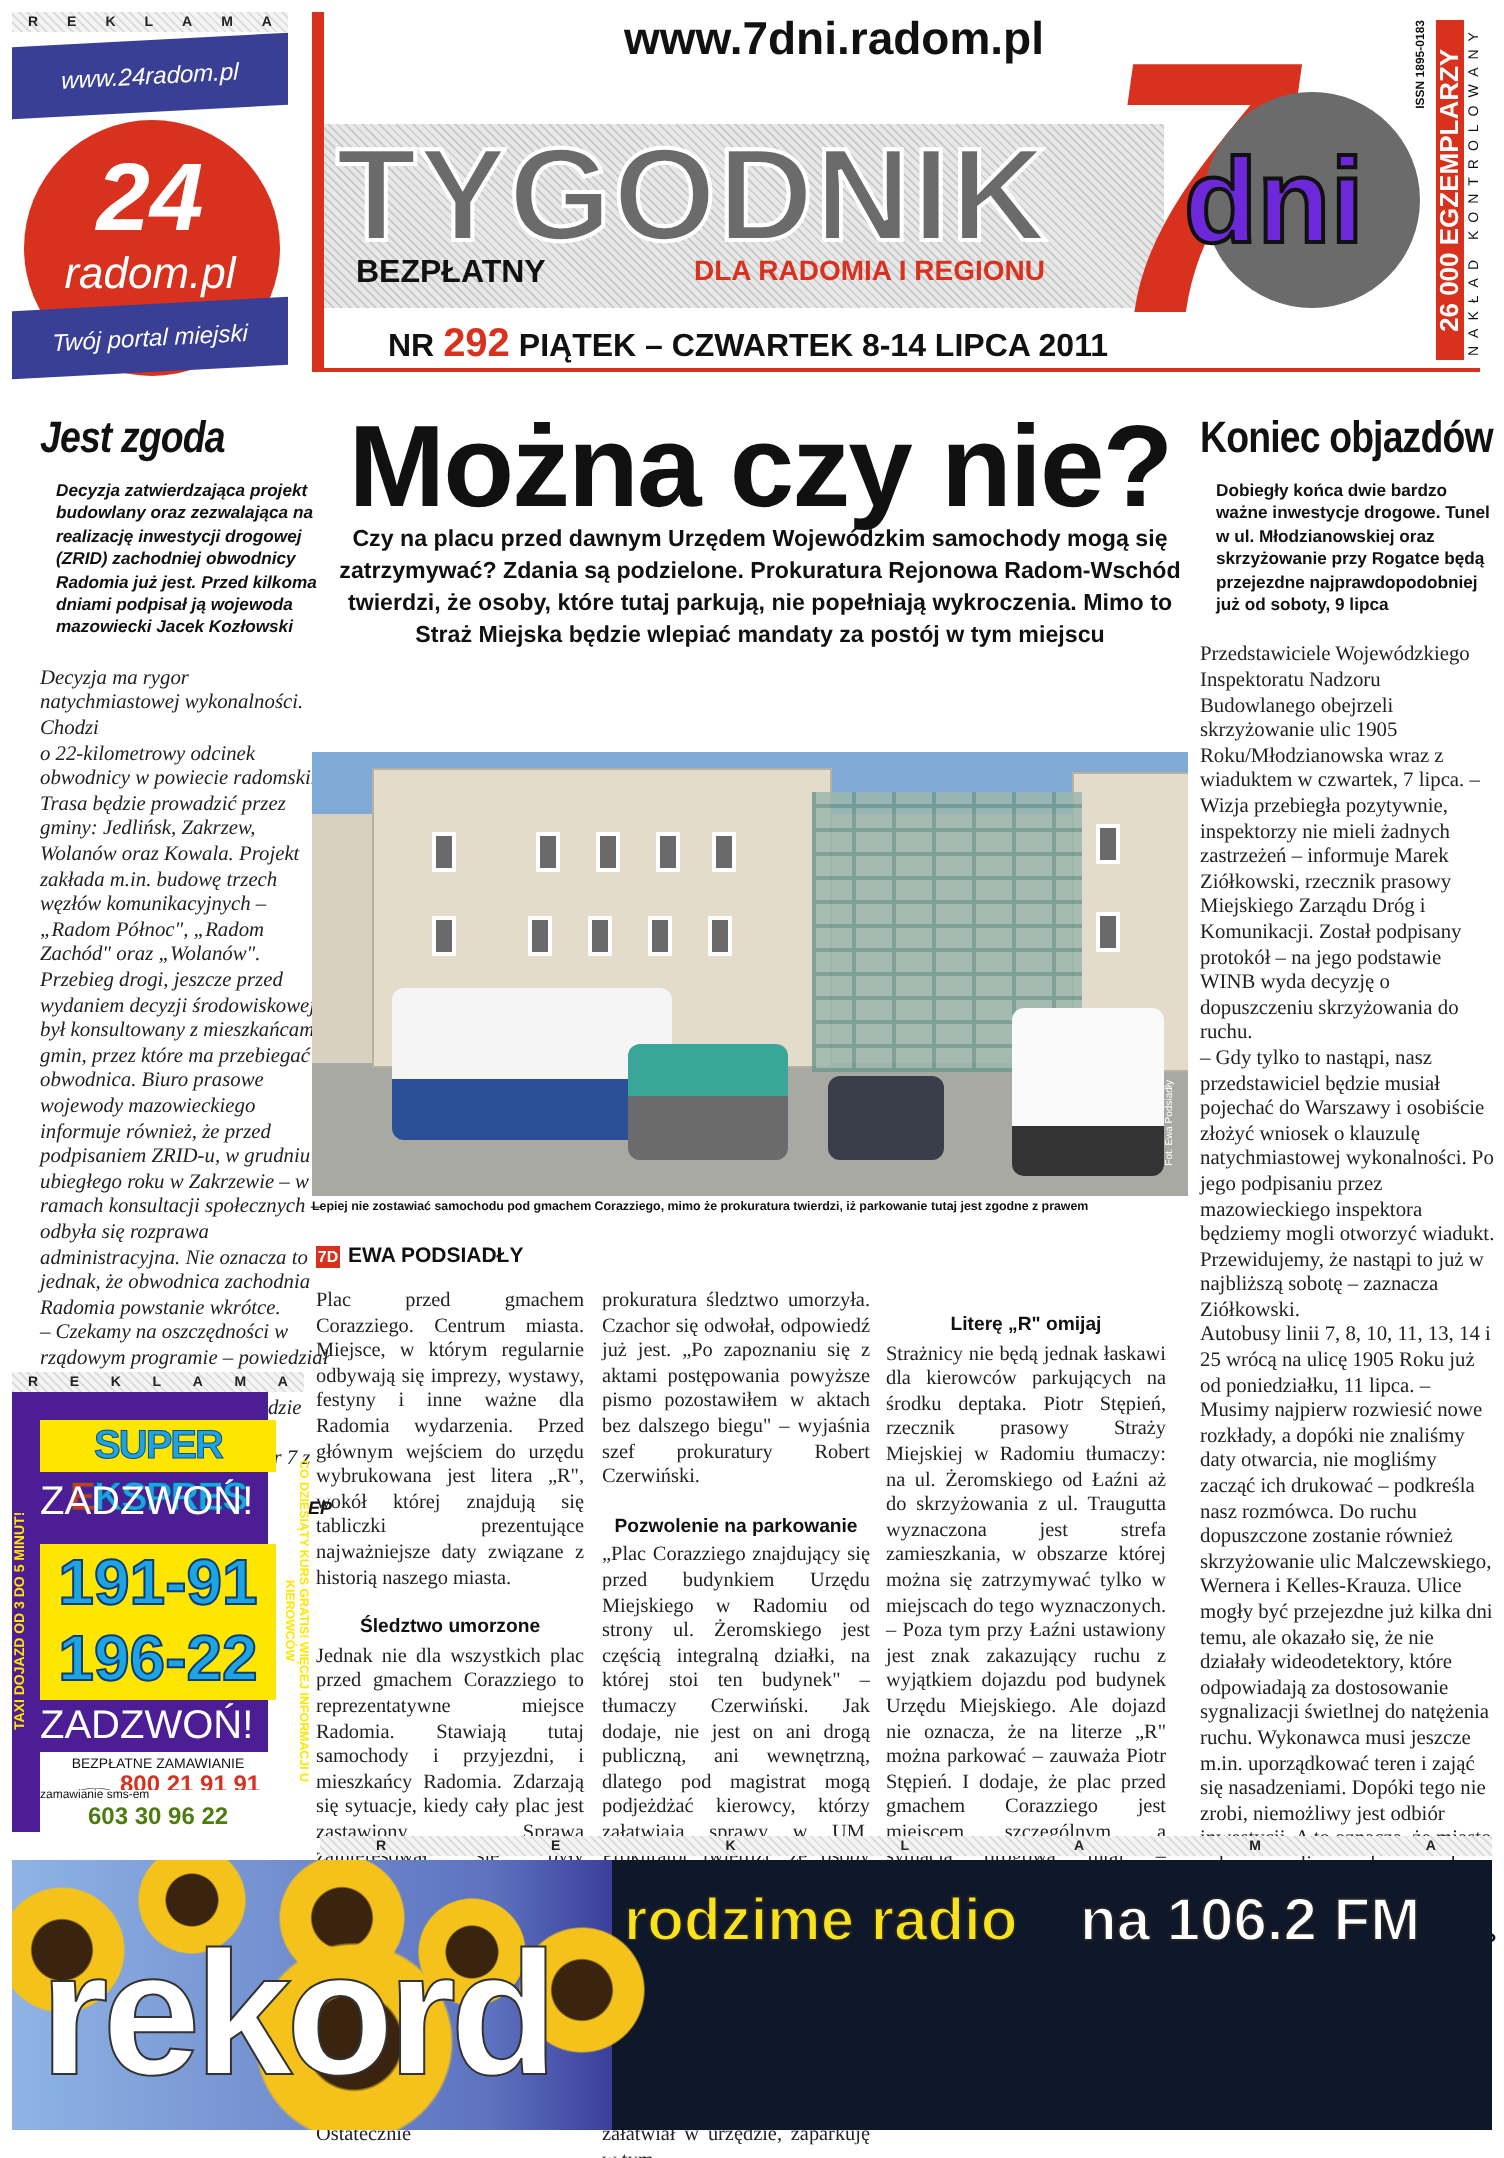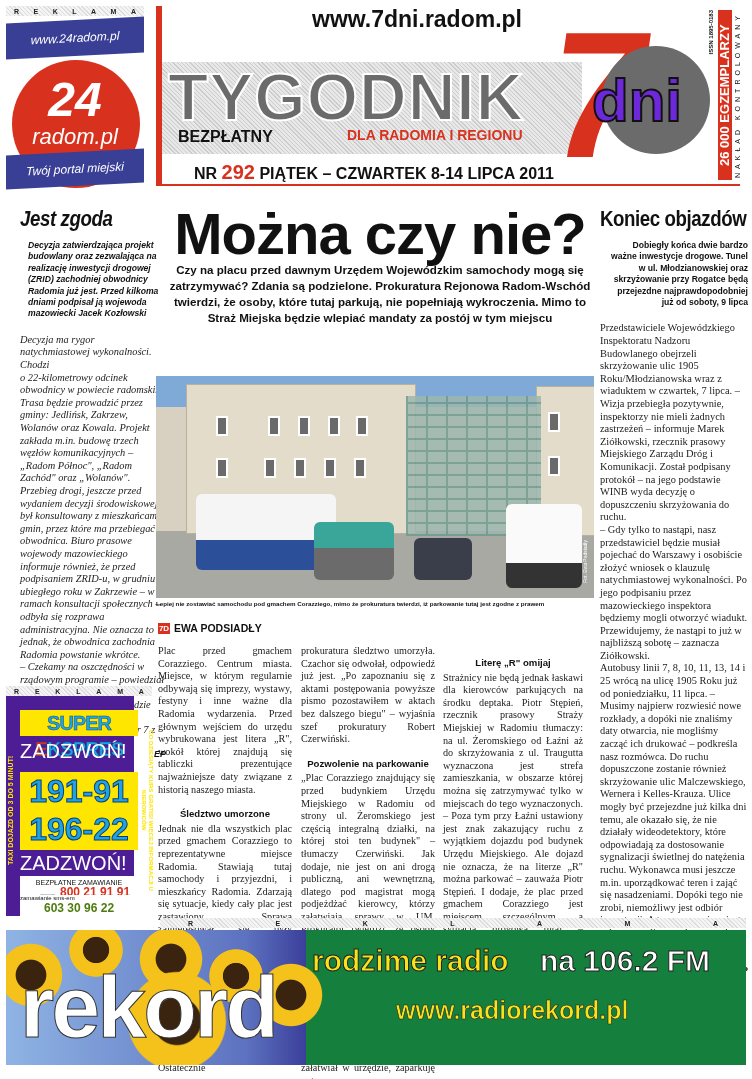--- a/index.html
+++ b/index.html
@@ -42,21 +42,21 @@
   .side-head { font-family: "Liberation Sans", sans-serif; font-weight: bold; font-size: 22px; letter-spacing: -0.5px; transform: scaleX(0.85); transform-origin: left; white-space: nowrap; }
   .side-lead { font-family: "Liberation Sans", sans-serif; font-weight: bold; font-size: 8.6px; line-height: 11.4px; }
   .body-text { font-size: 10.4px; line-height: 12.6px; white-space: pre-line; color: #222; }
   .ep { font-family: "Liberation Sans", sans-serif; font-weight: bold; font-size: 9px; text-align: right; }
 
   #left-col { left: 20px; top: 206px; width: 146px; font-style: italic; }
   #left-col .side-lead { margin: 8px 0 0 8px; }
   #left-col .body-text { margin-top: 14px; }
 
   #right-col { left: 600px; top: 206px; width: 148px; }
-  #right-col .side-lead { margin: 8px 0 0 8px; text-align: right; }
+  #right-col .side-lead { margin: 8px 0 0 8px; }
   #right-col .body-text { margin-top: 14px; }
 
   
   #headline { left: 160px; top: 204px; width: 440px; text-align: center; font-family: "Liberation Sans", sans-serif; font-weight: bold; font-size: 58px; line-height: 60px; letter-spacing: -1px; }
   #subhead { left: 160px; top: 262px; width: 440px; text-align: center; font-family: "Liberation Sans", sans-serif; font-weight: bold; font-size: 11.6px; line-height: 16px; }
 
   #photo { left: 156px; top: 376px; width: 438px; height: 222px; overflow: hidden; background: linear-gradient(#7fa9d6 0 14%, #d8d0c0 14% 70%, #a9a9a4 70% 100%); }
   #photo .bldg { position: absolute; background: #e4dccb; border: 1px solid #b9b09e; }
   #photo .win { position: absolute; width: 12px; height: 20px; background: #6a6a6a; border: 2px solid #fff; }
   #photo .scaffold { position: absolute; left: 250px; top: 20px; width: 135px; height: 140px; background: repeating-linear-gradient(0deg, #6f9a8f 0 2px, transparent 2px 12px), repeating-linear-gradient(90deg, #6f9a8f 0 2px, #9db7ae 2px 20px); opacity: .85; }
@@ -86,21 +86,21 @@
   #taxi .call { position: absolute; left: 14px; width: 118px; text-align: left; font-family: "Liberation Sans", sans-serif; font-weight: normal; font-size: 20px; color: #fff; }
   #taxi .nums { position: absolute; left: 14px; top: 76px; width: 118px; height: 78px; background: #ffe600; }
   #taxi .nums div { text-align: center; font-family: "Liberation Sans", sans-serif; font-weight: bold; font-size: 32px; line-height: 38px; color: #1ea4e0; -webkit-text-stroke: 1px #0a3d7c; }
   #taxi .order { position: absolute; left: 14px; top: 180px; width: 118px; height: 50px; background: #fff; }
   #taxi .order .lbl { font-family: "Liberation Sans", sans-serif; font-size: 7px; text-align: center; margin-top: 3px; }
   #taxi .order .ph { font-family: "Liberation Sans", sans-serif; font-weight: bold; font-size: 12px; color: #d8321e; margin-left: 40px; line-height: 12px; }
   #taxi .order .phone-ico { position: absolute; left: 14px; top: 14px; font-size: 22px; color: #555; }
 
   
   #bottom-reklama { left: 160px; top: 918px; width: 586px; height: 10px; padding: 0 28px; }
-  #rekord { left: 6px; top: 930px; width: 740px; height: 135px; background: #15803d; overflow: hidden; }
+  #rekord { left: 6px; top: 930px; width: 740px; height: 135px; background: #0f172a; overflow: hidden; }
   #rekord .sky { position: absolute; left: 0; top: 0; width: 300px; height: 135px; background: linear-gradient(90deg, #8fb4e4, #5d72c0 80%, #3b3f9a); }
   #rekord .flower { position: absolute; border-radius: 50%; background: radial-gradient(circle, #3a2410 0 30%, #f4c21a 32% 62%, transparent 64%); }
   #rekord .logo { position: absolute; left: 14px; top: 32px; font-family: "Liberation Sans", sans-serif; font-weight: bold; font-size: 88px; color: #fff; line-height: 90px; letter-spacing: -3px; -webkit-text-stroke: 1px #333; }
   #rekord .slogan { position: absolute; left: 306px; top: 14px; font-family: "Liberation Sans", sans-serif; font-weight: bold; font-size: 30px; color: #f7e21b; -webkit-text-stroke: 1px #222; }
   #rekord .freq { position: absolute; left: 534px; top: 14px; font-family: "Liberation Sans", sans-serif; font-weight: bold; font-size: 30px; color: #fff; -webkit-text-stroke: 1px #222; }
   #rekord .url { position: absolute; left: 390px; top: 66px; font-family: "Liberation Sans", sans-serif; font-weight: bold; font-size: 25px; color: #f7e21b; -webkit-text-stroke: 0.6px #222; }
 </style>
 </head>
 <body>
 
@@ -252,14 +252,13 @@
   <div class="sky"></div>
   <div class="flower" style="left:-10px;top:10px;width:70px;height:70px;"></div>
   <div class="flower" style="left:60px;top:-10px;width:60px;height:60px;"></div>
   <div class="flower" style="left:130px;top:-6px;width:70px;height:70px;"></div>
   <div class="flower" style="left:200px;top:16px;width:60px;height:60px;"></div>
   <div class="flower" style="left:250px;top:30px;width:70px;height:70px;"></div>
   <div class="flower" style="left:116px;top:36px;width:110px;height:110px;"></div>
   <div class="logo">rekord</div>
   <div class="slogan">rodzime radio</div>
   <div class="freq">na 106.2 FM</div>
-  <div class="url">www.radiorekord.pl</div>
 </div>
 
 </body></html>

